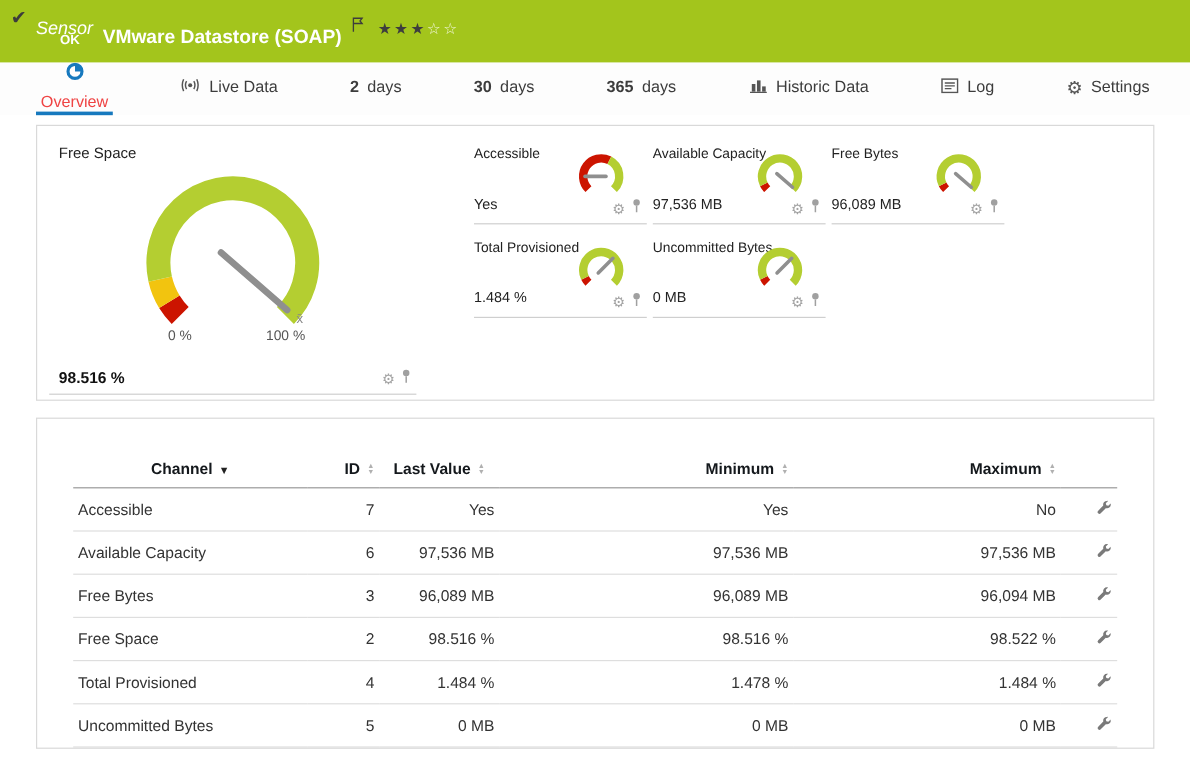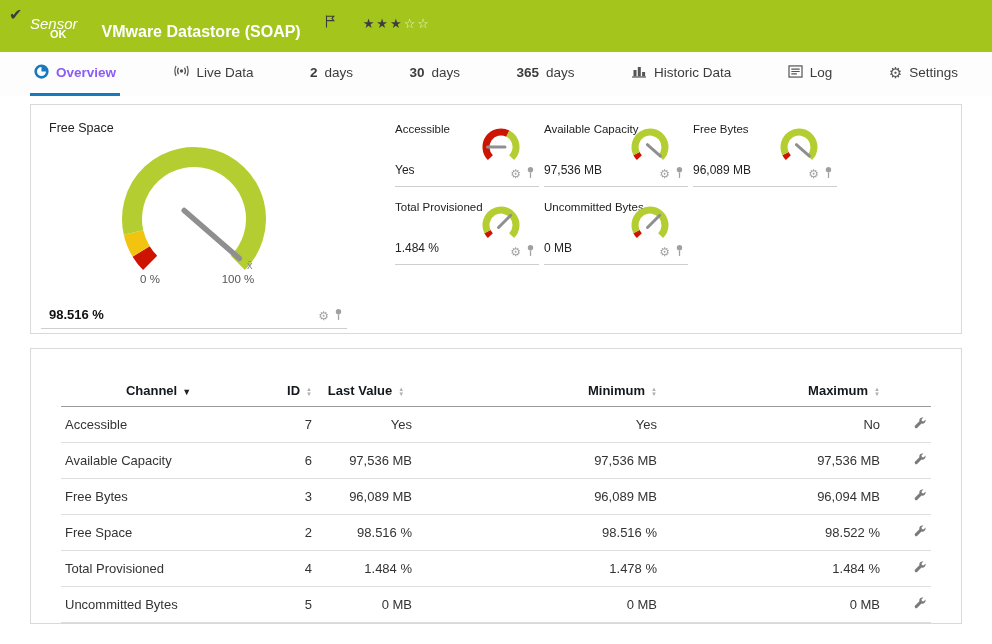--- a/index.html
+++ b/index.html
@@ -9,33 +9,33 @@
     --gauge-yellow:#f2c40f;
     --gauge-red:#cc1400;
     --needle-gray:#8f8f8f;
   }
   *{box-sizing:border-box;}
   body{width:992px;height:644px;margin:0;overflow:hidden;background:#fff;
        font-family:"Liberation Sans",sans-serif;color:#333;}
   
   .header{height:52px;background:var(--header-green);position:relative;color:#fff;}
   .check{position:absolute;left:9px;top:5px;font-size:16px;color:#3c3c3c;}
-  .hline1{position:absolute;left:30px;top:5px;display:flex;align-items:center;gap:24px;}
+  .hline1{position:absolute;left:30px;top:5px;display:flex;align-items:center;gap:8px;}
   .kind{font-style:italic;font-size:15px;}
   .sensor-title{font-weight:bold;font-size:16px;margin-top:18px;}
   .stars{font-size:13px;letter-spacing:2px;margin-left:4px;}
   .stars .filled{color:#3e3e3e;}
   .stars .empty{color:#eef4d2;}
   .status-ok{position:absolute;left:50px;top:28px;font-size:11px;font-weight:bold;}
   
   .tabbar{display:flex;justify-content:space-between;align-items:stretch;
           height:44px;padding:0 30px;background:#fdfdfd;}
   .tab{display:flex;align-items:center;gap:7px;font-size:13.5px;color:#3c3c3c;
        padding:0 4px;border-bottom:3px solid transparent;cursor:pointer;}
-  .tab.active{border-bottom-color:var(--accent-blue);font-weight:bold;color:#8b5cf6;}
+  .tab.active{border-bottom-color:var(--accent-blue);font-weight:normal;color:#ef4444;flex-direction:column;}
   .tab .num{font-weight:bold;}
   .tab .gear-glyph{font-size:15px;color:#555;}
   
   .panel{margin:8px 30px 14px;border:1px solid #d9d9d9;background:#fff;gap:40px;}
   .panel.gauges{display:flex;padding:12px 10px 4px 10px;}
   .main-tile{width:306px;height:212px;position:relative;border-bottom:1px solid #cfcfcf;margin-right:8px;}
   .main-tile .t-title{font-size:12.5px;color:#222;padding:4px 0 0 8px;}
   .main-tile svg.bigg{position:absolute;left:43px;top:12px;}
   .main-value{position:absolute;left:8px;bottom:6px;font-size:13px;font-weight:bold;color:#111;}
   .tile-icons{position:absolute;right:4px;bottom:3px;display:flex;gap:5px;align-items:center;}

